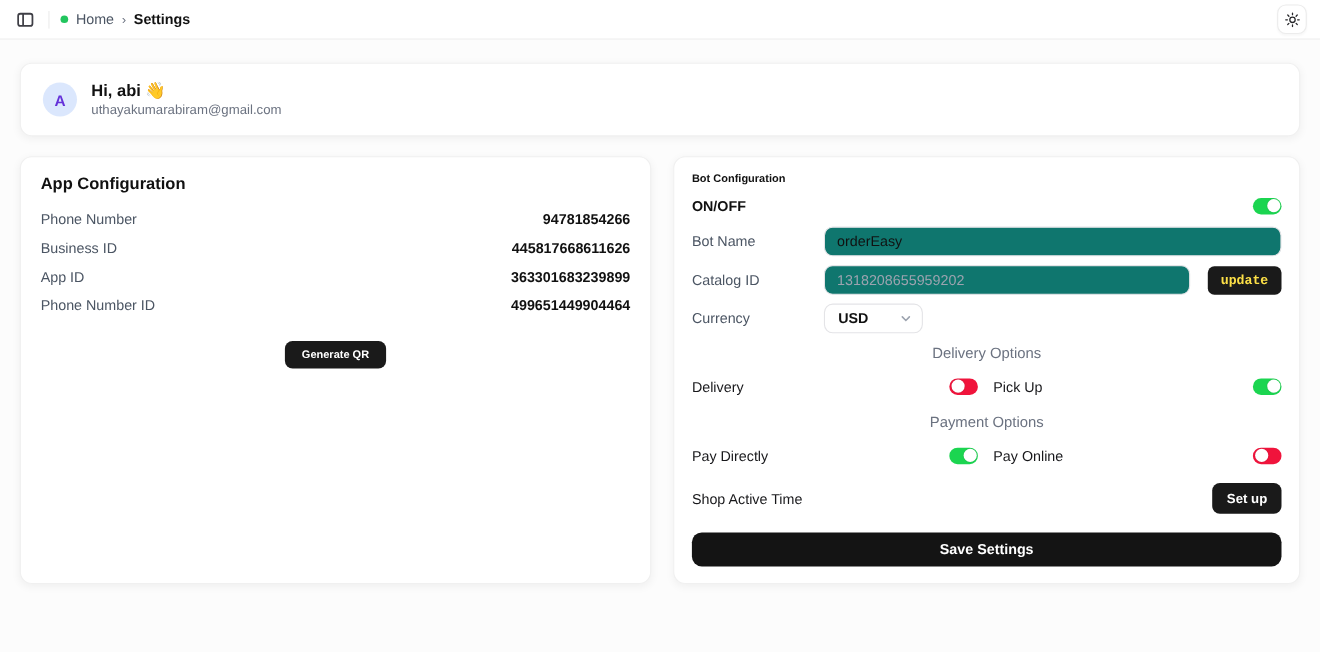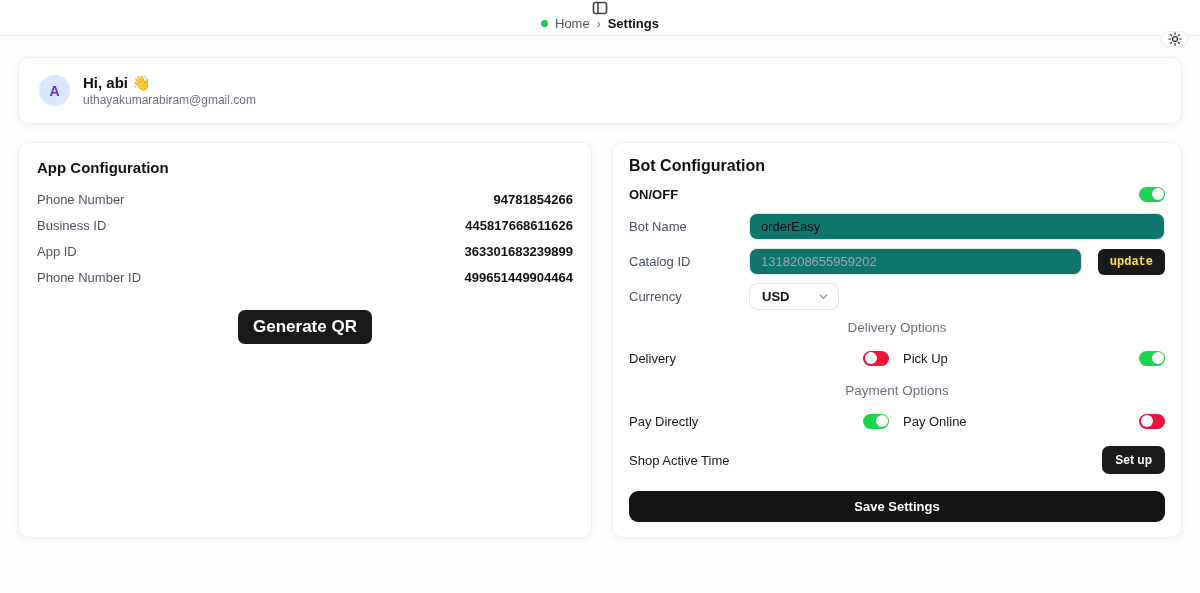--- a/index.html
+++ b/index.html
@@ -4,21 +4,21 @@
 <style>
   * { margin:0; padding:0; box-sizing:border-box; }
   html,body { width:1200px; height:593px; }
   body {
     font-family:"Liberation Sans","DejaVu Sans",sans-serif;
     background:#fcfcfc; color:#1a1a1a; overflow:hidden;
   }
   
   .topbar {
     height:36px; background:#ffffff; border-bottom:1px solid #ededed;
-    display:flex; align-items:center; padding:0 12px;flex-direction:column;
+    display:flex; align-items:center; padding:0 12px;
   }
   .sidebar-toggle {
     width:22px; height:22px; display:flex; align-items:center; justify-content:center;
     background:none; border:none; cursor:pointer; color:#3f3f46;
   }
   .tb-divider { width:1px; height:16px; background:#ececec; margin:0 10px; }
   .crumbs { display:flex; align-items:center; gap:7px; font-size:13px; }
   .crumb-dot { width:7px; height:7px; border-radius:50%; background:var(--dot-green,#22c55e); }
   .crumb-home { color:#4b5563; }
   .crumb-sep { color:#6b7280; font-size:12px; }
@@ -44,26 +44,26 @@
   .greet-email { font-size:12px; color:#6b7280; line-height:16px; }
   .cols { display:flex; gap:20px; align-items:stretch; }
   
   .app-card { width:574px; min-height:357px; padding:16px 18px; }
   .card-title { font-size:15px; font-weight:700; color:#111; margin-bottom:10px; }
   .field-row { display:flex; align-items:center; justify-content:space-between; height:26px; }
   .field-label { font-size:13px; color:#4b5563; }
   .field-value { font-size:13px; font-weight:700; color:#111; }
   .qr-btn {
     display:block; margin:20px auto 0; background:var(--btn-dark,#1a1a1a); color:#fff;
-    font-size:17px; font-weight:700; border:none; border-radius:7px;
+    font-size:10px; font-weight:700; border:none; border-radius:7px;
     padding:7px 15px; cursor:pointer; font-family:inherit;
   }
   
   .bot-card { flex:1; padding:14px 16px 15px; }
-  .bot-title { font-size:16px; font-weight:700; color:#111; margin-bottom:8px; }
+  .bot-title { font-size:10px; font-weight:700; color:#111; margin-bottom:8px; }
   .row { display:flex; align-items:center; margin-bottom:8px; min-height:22px; }
   .bold-label { font-size:13px; font-weight:700; color:#111; }
   .lbl { font-size:13px; color:#4b5563; flex:0 0 120px; }
   .text-input {
     flex:1; height:27px; border:1px solid #e4e4e7; border-radius:8px; padding:0 11px;
     font-size:13px; color:#111; font-family:inherit; background:#0f766e; outline:none;
   }
   .text-input::placeholder { color:#9ca3af; }
   .update-btn {
     margin-left:16px; background:var(--btn-dark,#1a1a1a); color:#fde047; border:none;

